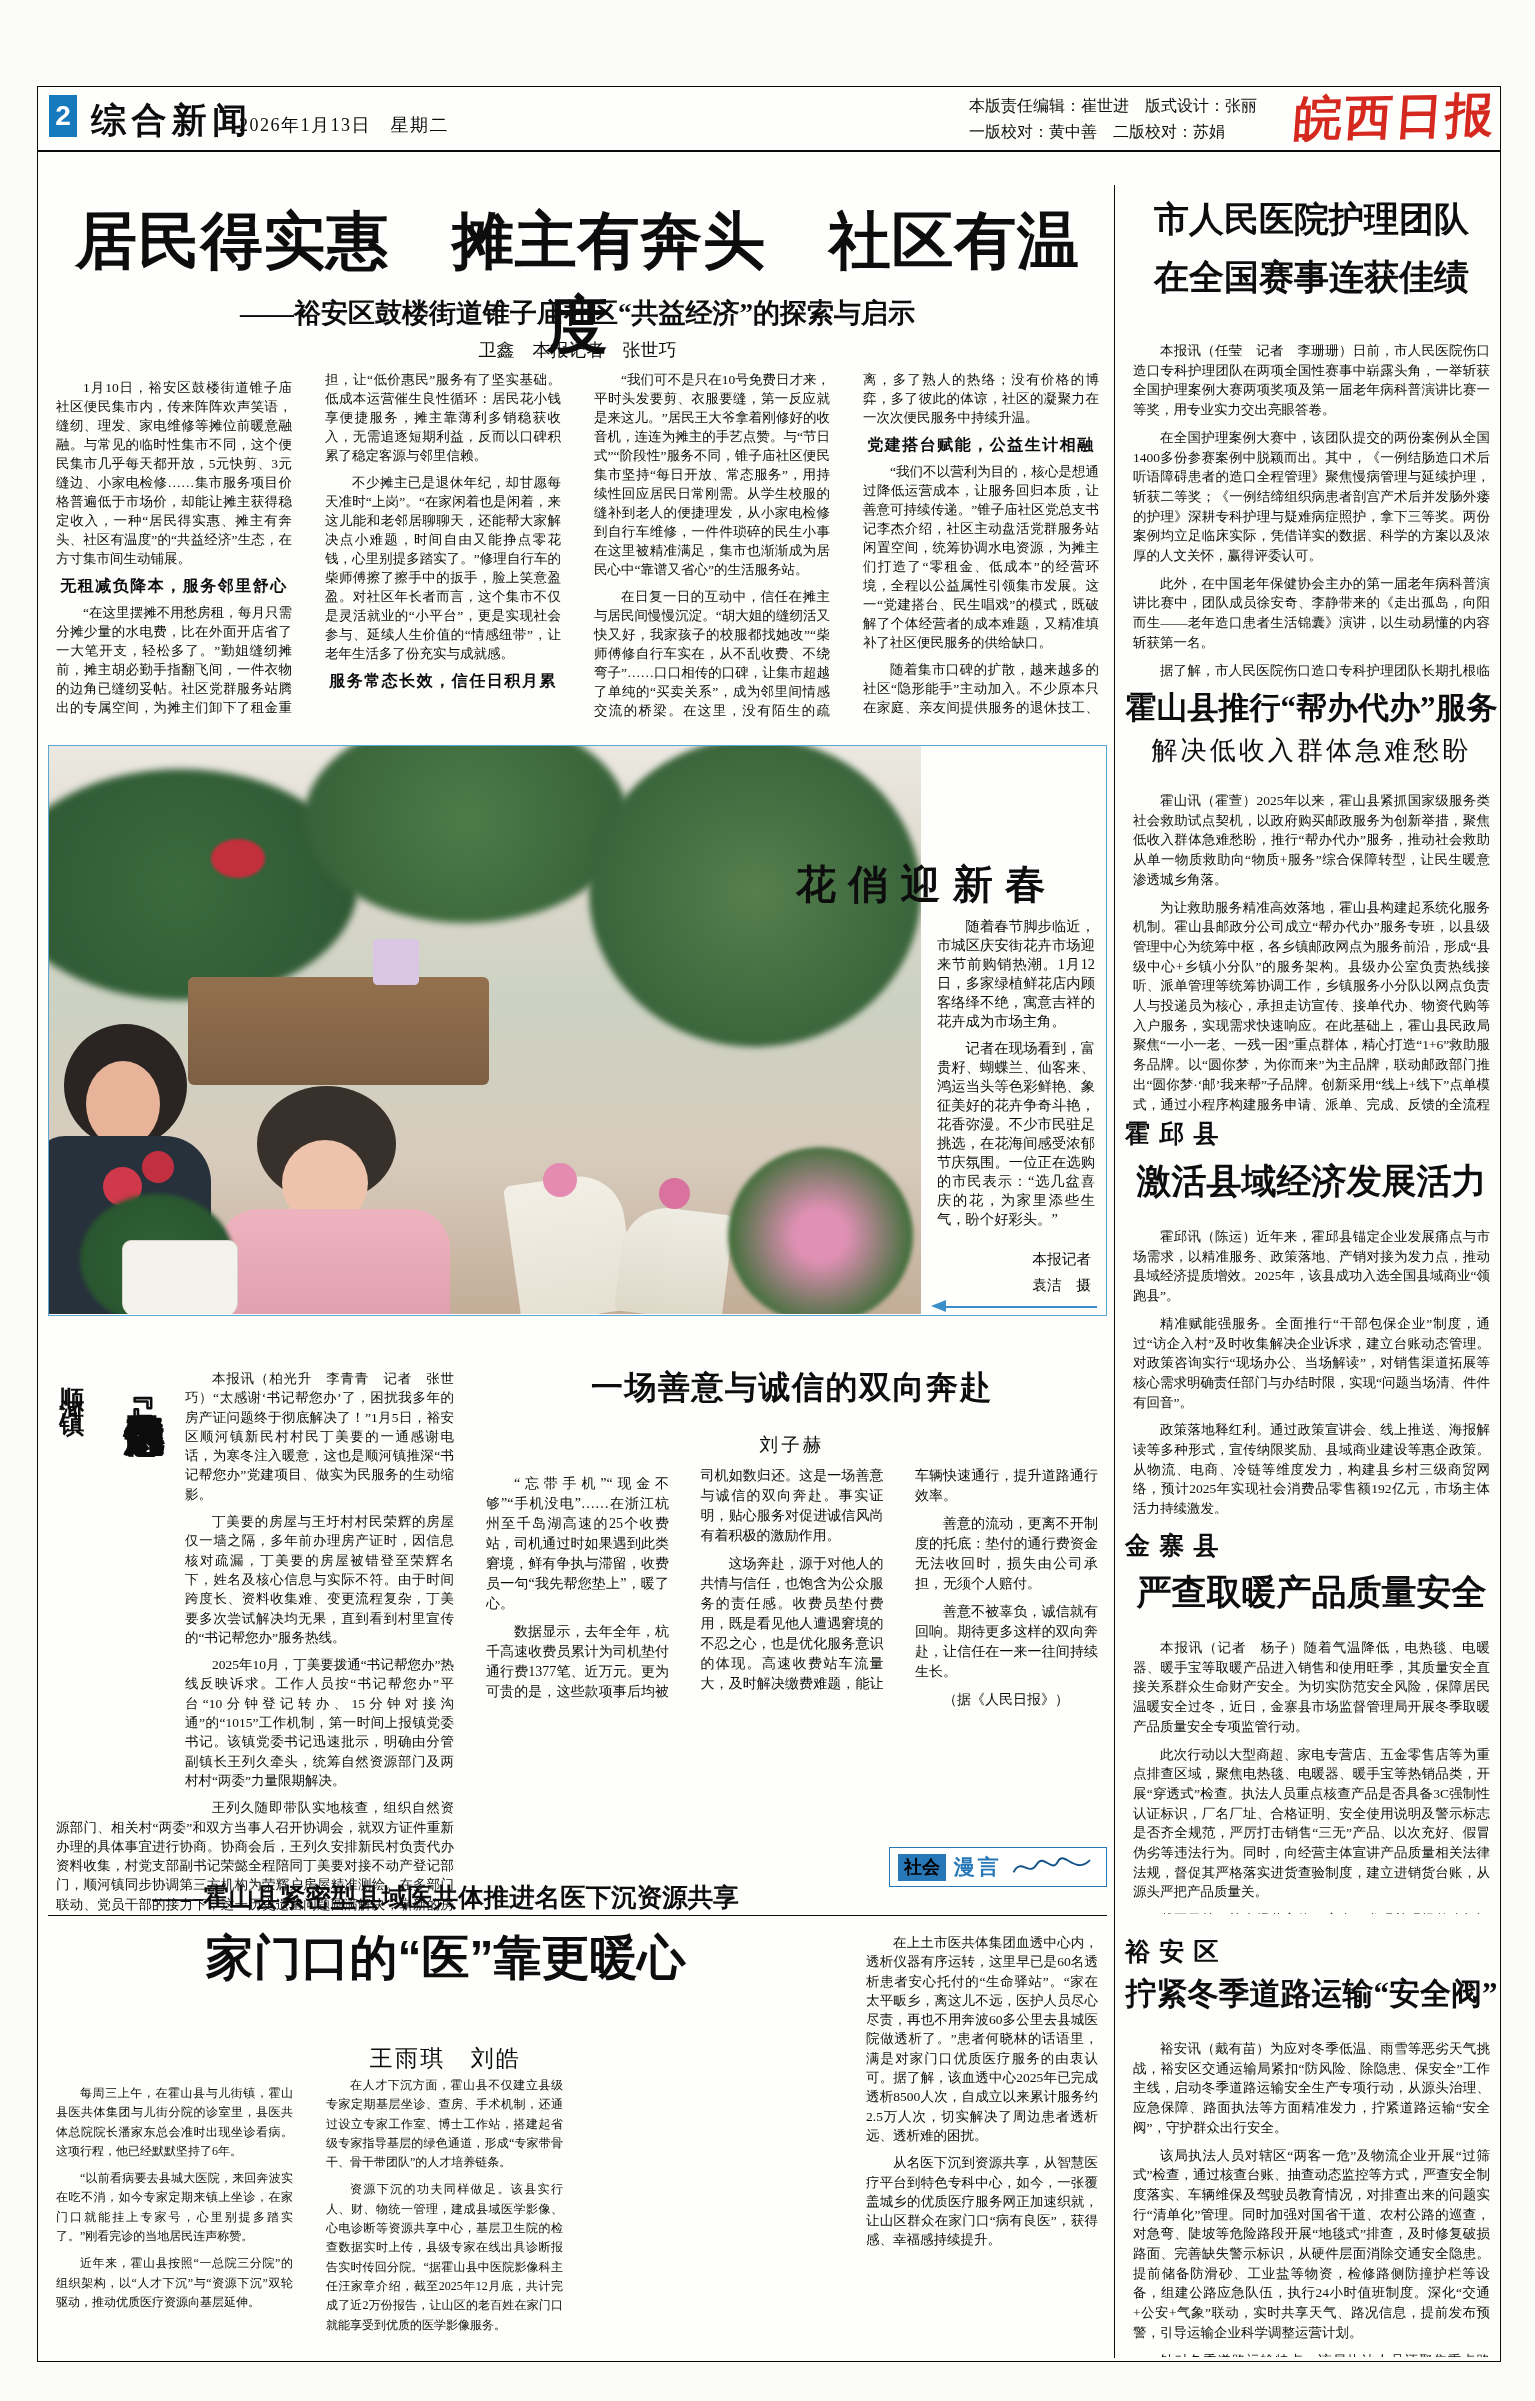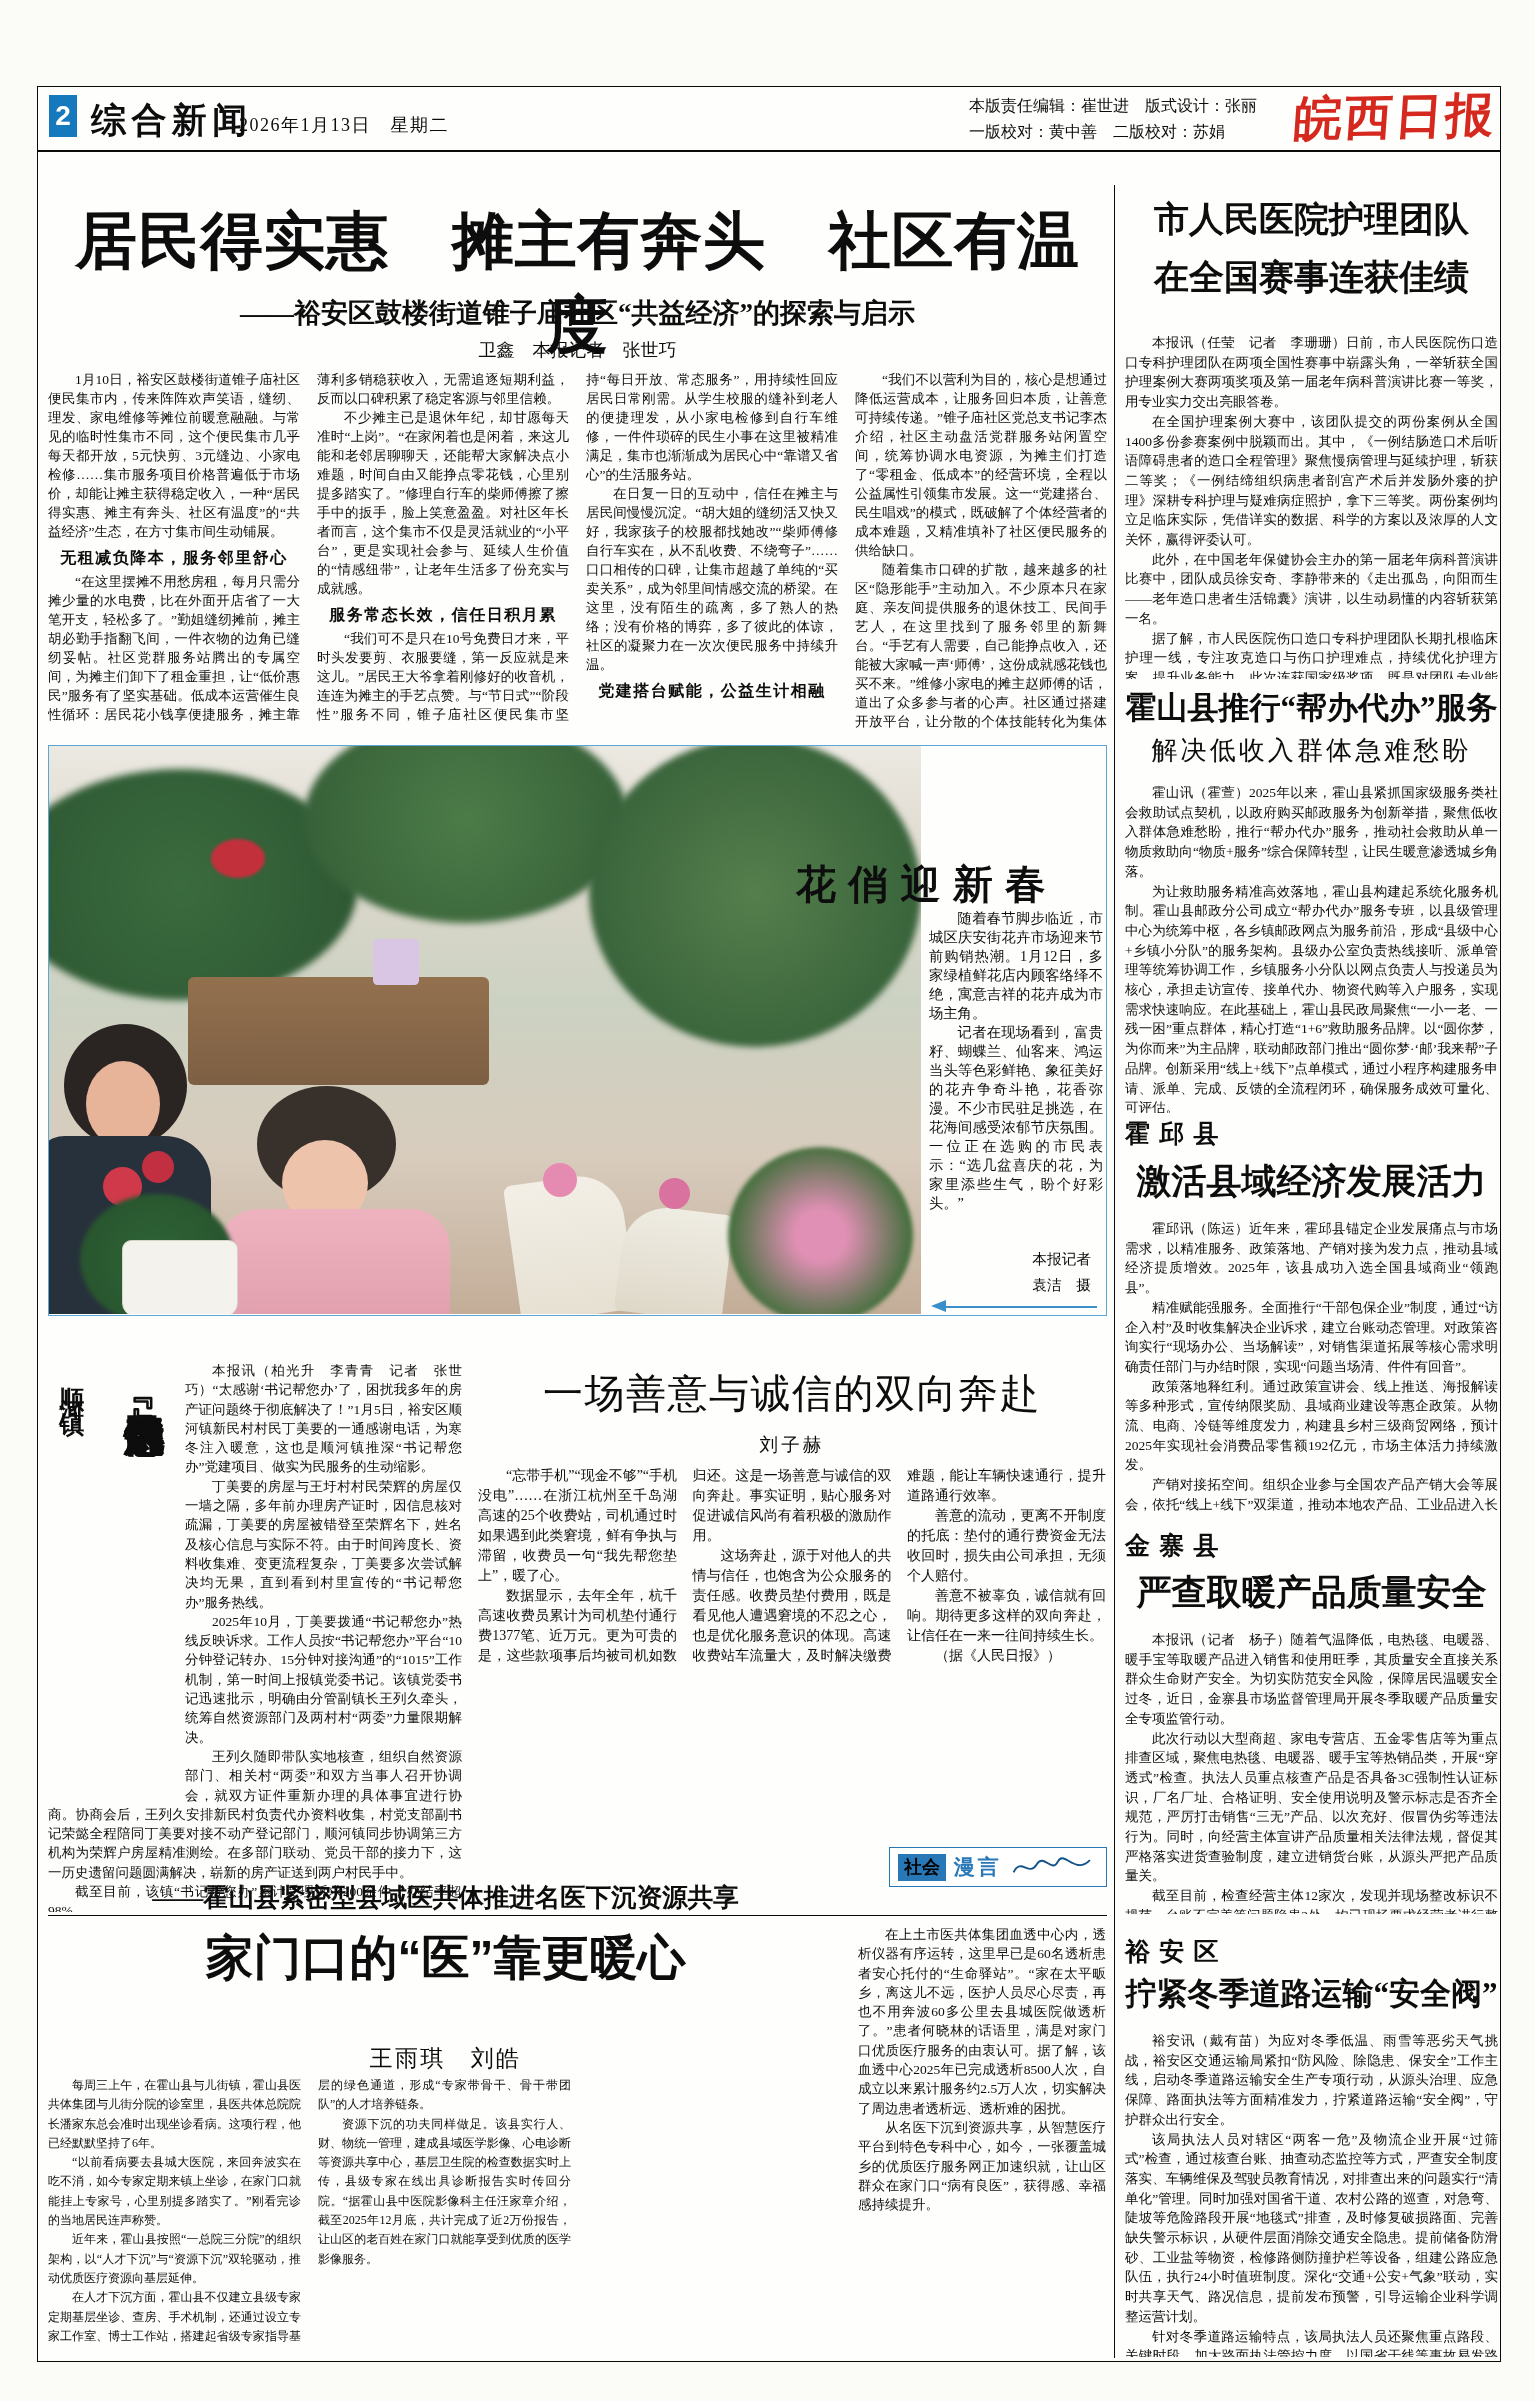--- a/index.html
+++ b/index.html
@@ -18,40 +18,40 @@
   .pagenum{left:49px;top:95px;width:28px;height:42px;background:#1779bd;color:#fff;font-weight:bold;font-size:28px;line-height:42px;text-align:center;font-family:"Liberation Sans",sans-serif}
   .section{left:91px;top:97px;font-size:35px;font-weight:bold;letter-spacing:5.4px;font-family:"Liberation Sans",sans-serif}
   .pdate{left:239px;top:113px;font-size:18px;letter-spacing:1.5px}
   .editors{left:969px;top:93px;font-size:16px;line-height:26px}
   .masthead{left:1290px;top:86px;width:210px;height:62px;line-height:62px;text-align:center;color:#d5281e;font-weight:bold;font-size:48px;letter-spacing:2.3px;transform:skewX(-5deg) rotate(-1deg);font-family:"Liberation Serif",serif}
   
   .lead-title{left:48px;top:199px;width:1059px;font-size:62px;font-weight:bold;letter-spacing:0.8px}
   .lead-sub{left:48px;top:295px;width:1059px;font-size:27px;font-weight:bold}
   .lead-by{left:48px;top:338px;width:1059px;font-size:18px}
   .lead-body{left:48px;top:370px;width:1059px;height:364px;column-count:4;column-gap:17px;column-fill:auto;font-size:13.5px;line-height:19px}
-  .body p{text-indent:2em;margin:0}
+  .body p{text-indent:2em;margin:8px}
   .subhead{font-family:"Liberation Sans",sans-serif;font-weight:bold;text-align:center;font-size:16px;letter-spacing:1.5px;margin:7px 0 5.4px;break-inside:avoid;text-indent:0}
   .flow{display:contents}
   
   .photo-frame{left:48px;top:745px;width:1059px;height:571px;border:1.5px solid #5aa7d4;background:#fff}
   .photo{left:49px;top:746px;width:872px;height:568px;overflow:hidden;background:linear-gradient(180deg,#ece9e2 0%,#ddd8cc 22%,#ccd2c2 45%,#d8ccbd 72%,#c3ad98 100%)}
   .ph{position:absolute;border-radius:50%}
   .photo-title{left:796px;top:857px;width:309px;font-size:40px;font-weight:bold;letter-spacing:12.3px;white-space:nowrap}
   .caption{left:929px;top:909px;width:174px;height:336px;font-size:14.3px;line-height:19px}
   .credit{left:929px;top:1247px;width:162px;text-align:right;font-size:14.7px;line-height:25.5px}
   .cap-arrow-line{left:946px;top:1306px;width:151px;height:1.5px;background:#3b8fc9}
   .cap-arrow{left:931px;top:1300px;width:0;height:0;border-top:6.2px solid transparent;border-bottom:6.2px solid transparent;border-right:15.4px solid #3b8fc9}
   
   .shunhe{left:48px;top:1361px;width:414px;height:551px;font-size:13.5px;line-height:19.3px}
   .sh-float{float:left;width:137px;height:441px;position:relative}
   .vert{writing-mode:vertical-rl}
   .sh-kicker{position:absolute;left:14px;top:6.2px;font-size:25px;letter-spacing:12.3px;font-weight:bold}
   .sh-title{position:absolute;left:59px;top:23px;font-size:40px;font-weight:bold;line-height:74px}
   
-  .cmt-title{left:478px;top:1366px;width:628px;font-size:40px;font-weight:400;letter-spacing:1.5px}
+  .cmt-title{left:478px;top:1366px;width:628px;font-size:32px;font-weight:700;letter-spacing:1.5px}
   .cmt-author{left:478px;top:1432px;width:628px;font-size:18.5px;letter-spacing:3.1px}
   .cmt-body{left:478px;top:1466px;width:628px;height:378px;column-count:3;column-gap:15.4px;font-size:14px;line-height:20px}
   .cmt-src{text-indent:0;padding-right:3.1px}
   .badge{left:889px;top:1847px;width:218px;height:40px;border:1.5px solid #2878b8;display:flex;align-items:center;gap:7.7px;padding:3.1px 7.7px;background:#fff}
   .badge-tag1{background:#2878b8;color:#000000;font-weight:bold;font-size:18px;padding:1.5px 6.2px;font-family:"Liberation Sans",sans-serif}
   .badge-tag2{color:#2878b8;font-weight:bold;font-size:21px;letter-spacing:3.1px}
   
   .med-title{left:48px;top:1926px;width:795px;font-size:48px;font-weight:bold}
   .med-sub{left:48px;top:1880px;width:795px;font-size:25.5px;font-weight:bold}
   .med-by{left:48px;top:2043px;width:795px;font-size:23px;letter-spacing:2.3px}

